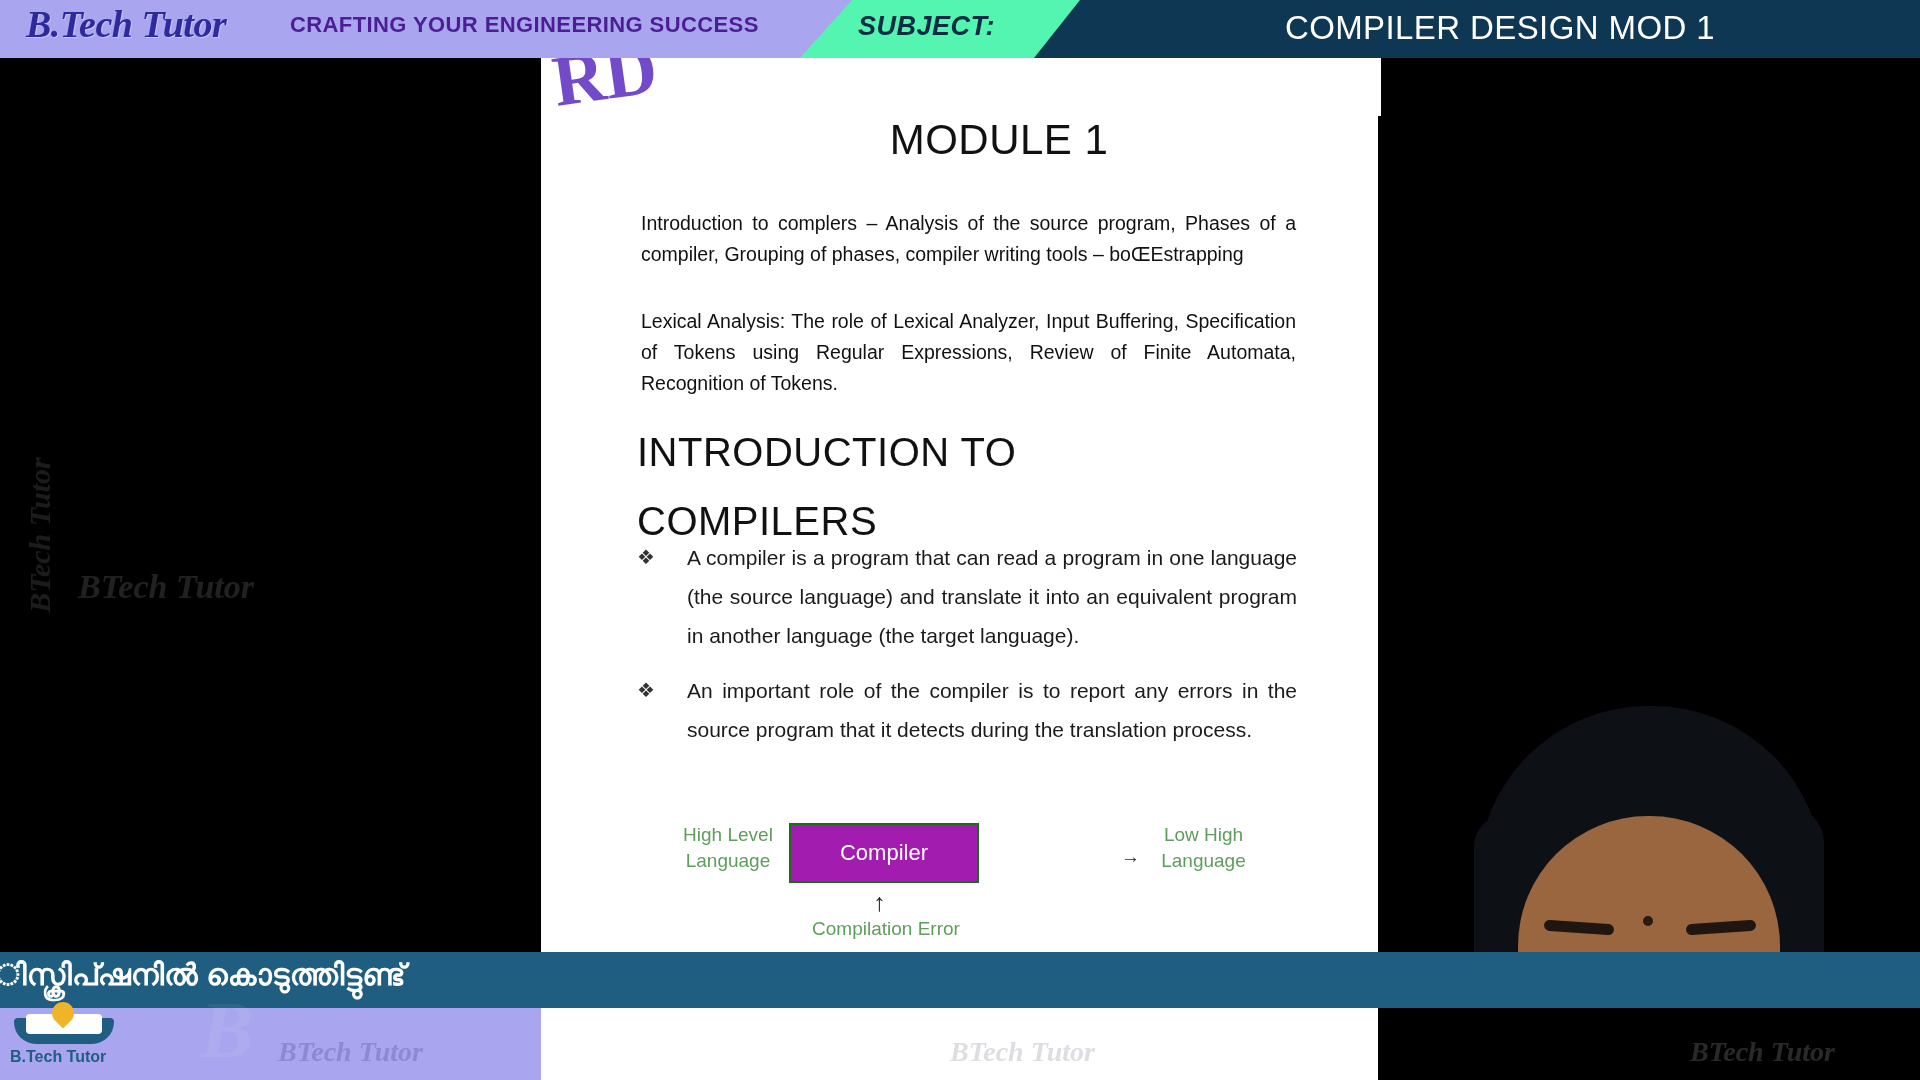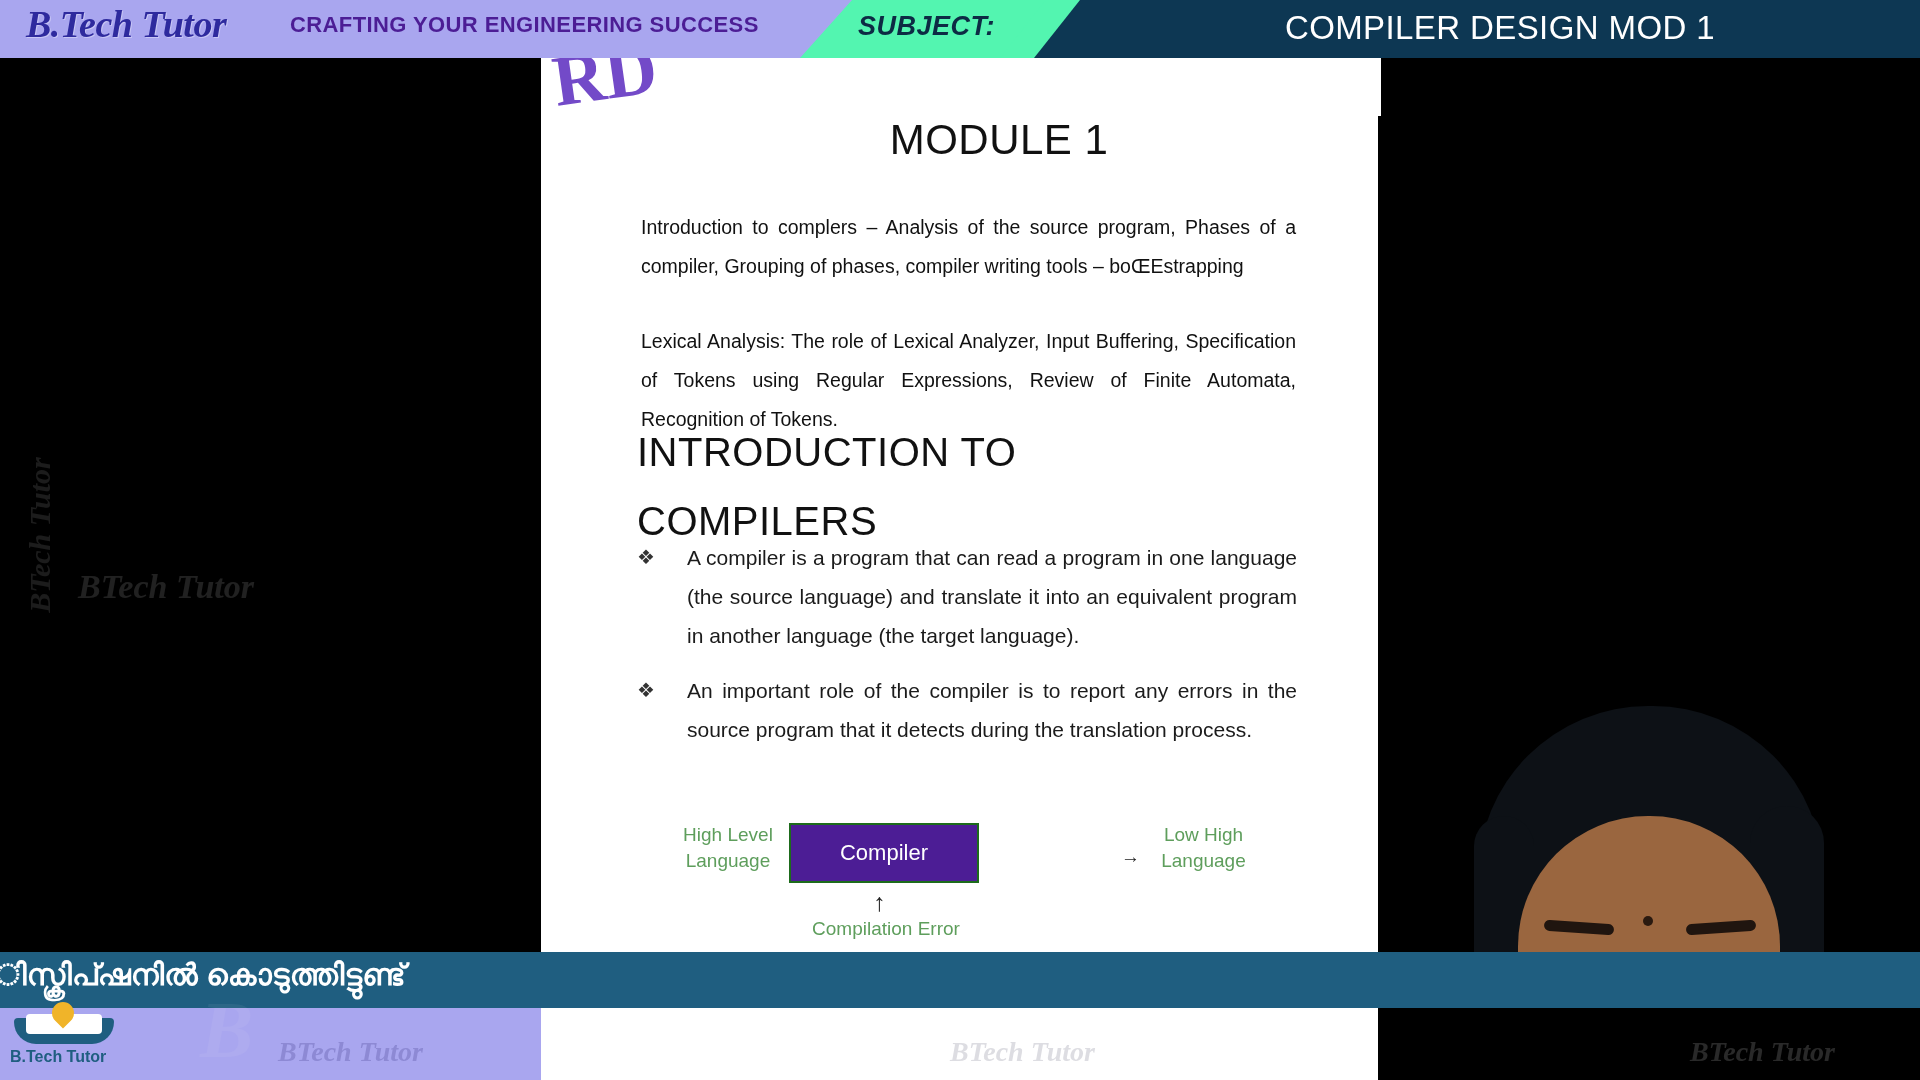--- a/index.html
+++ b/index.html
@@ -101,21 +101,21 @@
     transform: rotate(-8deg);
     opacity: 0.85;
   }
   .slide-title {
     position: absolute; left: 0; top: 58px; width: 840px;
     text-align: center;
     font-size: 42px; color: #111; letter-spacing: 0.5px; margin-left: 38px;
   }
   .syllabus {
     position: absolute; left: 100px; top: 150px; width: 655px;
-    font-size: 19.5px; line-height: 39px; color: #111;
+    font-size: 19.5px; line-height: 31px; color: #111;
     text-align: justify;
   }
   .syllabus .p2 { text-align: justify; margin-top: 36px; }
   .section-heading {
     position: absolute; left: 96px; top: 360px; width: 470px;
     font-size: 40px; line-height: 69px; color: #111;
     letter-spacing: 0.5px;
   }
   .bullets {
     position: absolute; left: 96px; top: 480px; width: 660px;
@@ -137,21 +137,21 @@
   .dg-left {
     position: absolute; left: 127px; top: 14px; width: 120px;
     text-align: center; font-size: 19px; line-height: 26px; color: #5e9e5c;
   }
   .dg-right {
     position: absolute; left: 600px; top: 14px; width: 125px;
     text-align: center; font-size: 19px; line-height: 26px; color: #5e9e5c;
   }
   .dg-box {
     position: absolute; left: 248px; top: 15px; width: 190px; height: 60px;
-    background: #4c1d95; border: 2px solid #1d6b1b;
+    background: #a21caf; border: 2px solid #1d6b1b;
     color: #fff; font-size: 22px;
     display: flex; align-items: center; justify-content: center;
   }
   .arrow {
     position: absolute; top: 38px; font-size: 19px; color: #222;
   }
   .arrow-a { left: 254px; }
   .arrow-b { left: 580px; }
   .dg-up {
     position: absolute; left: 332px; top: 80px;

